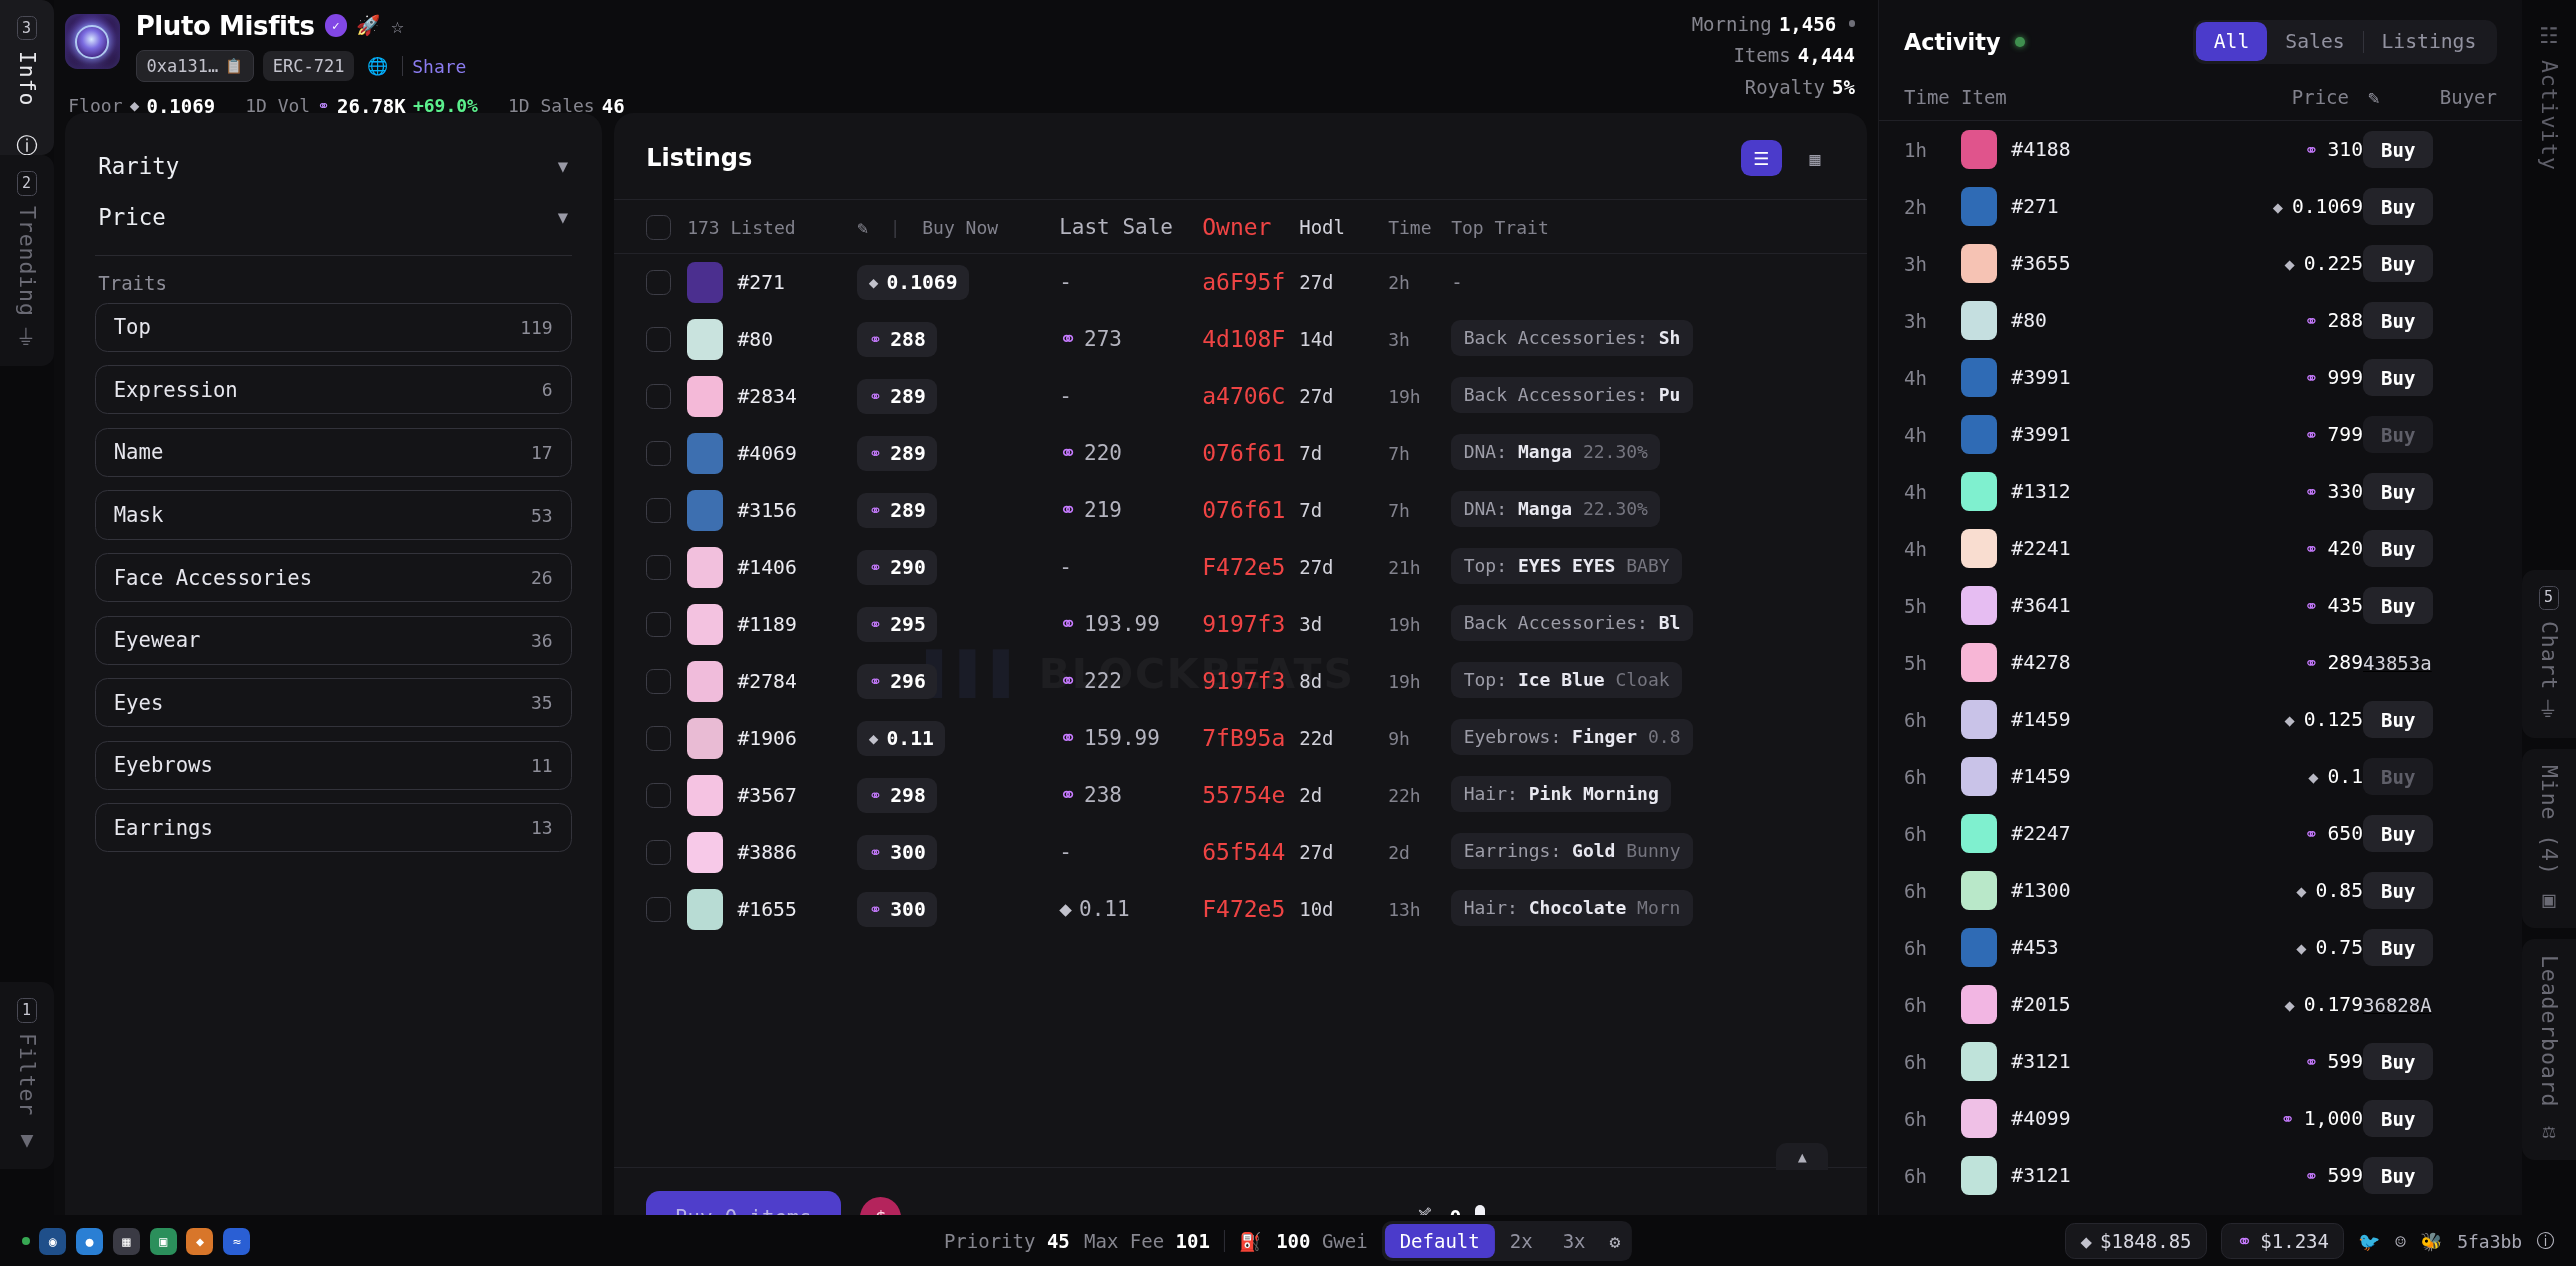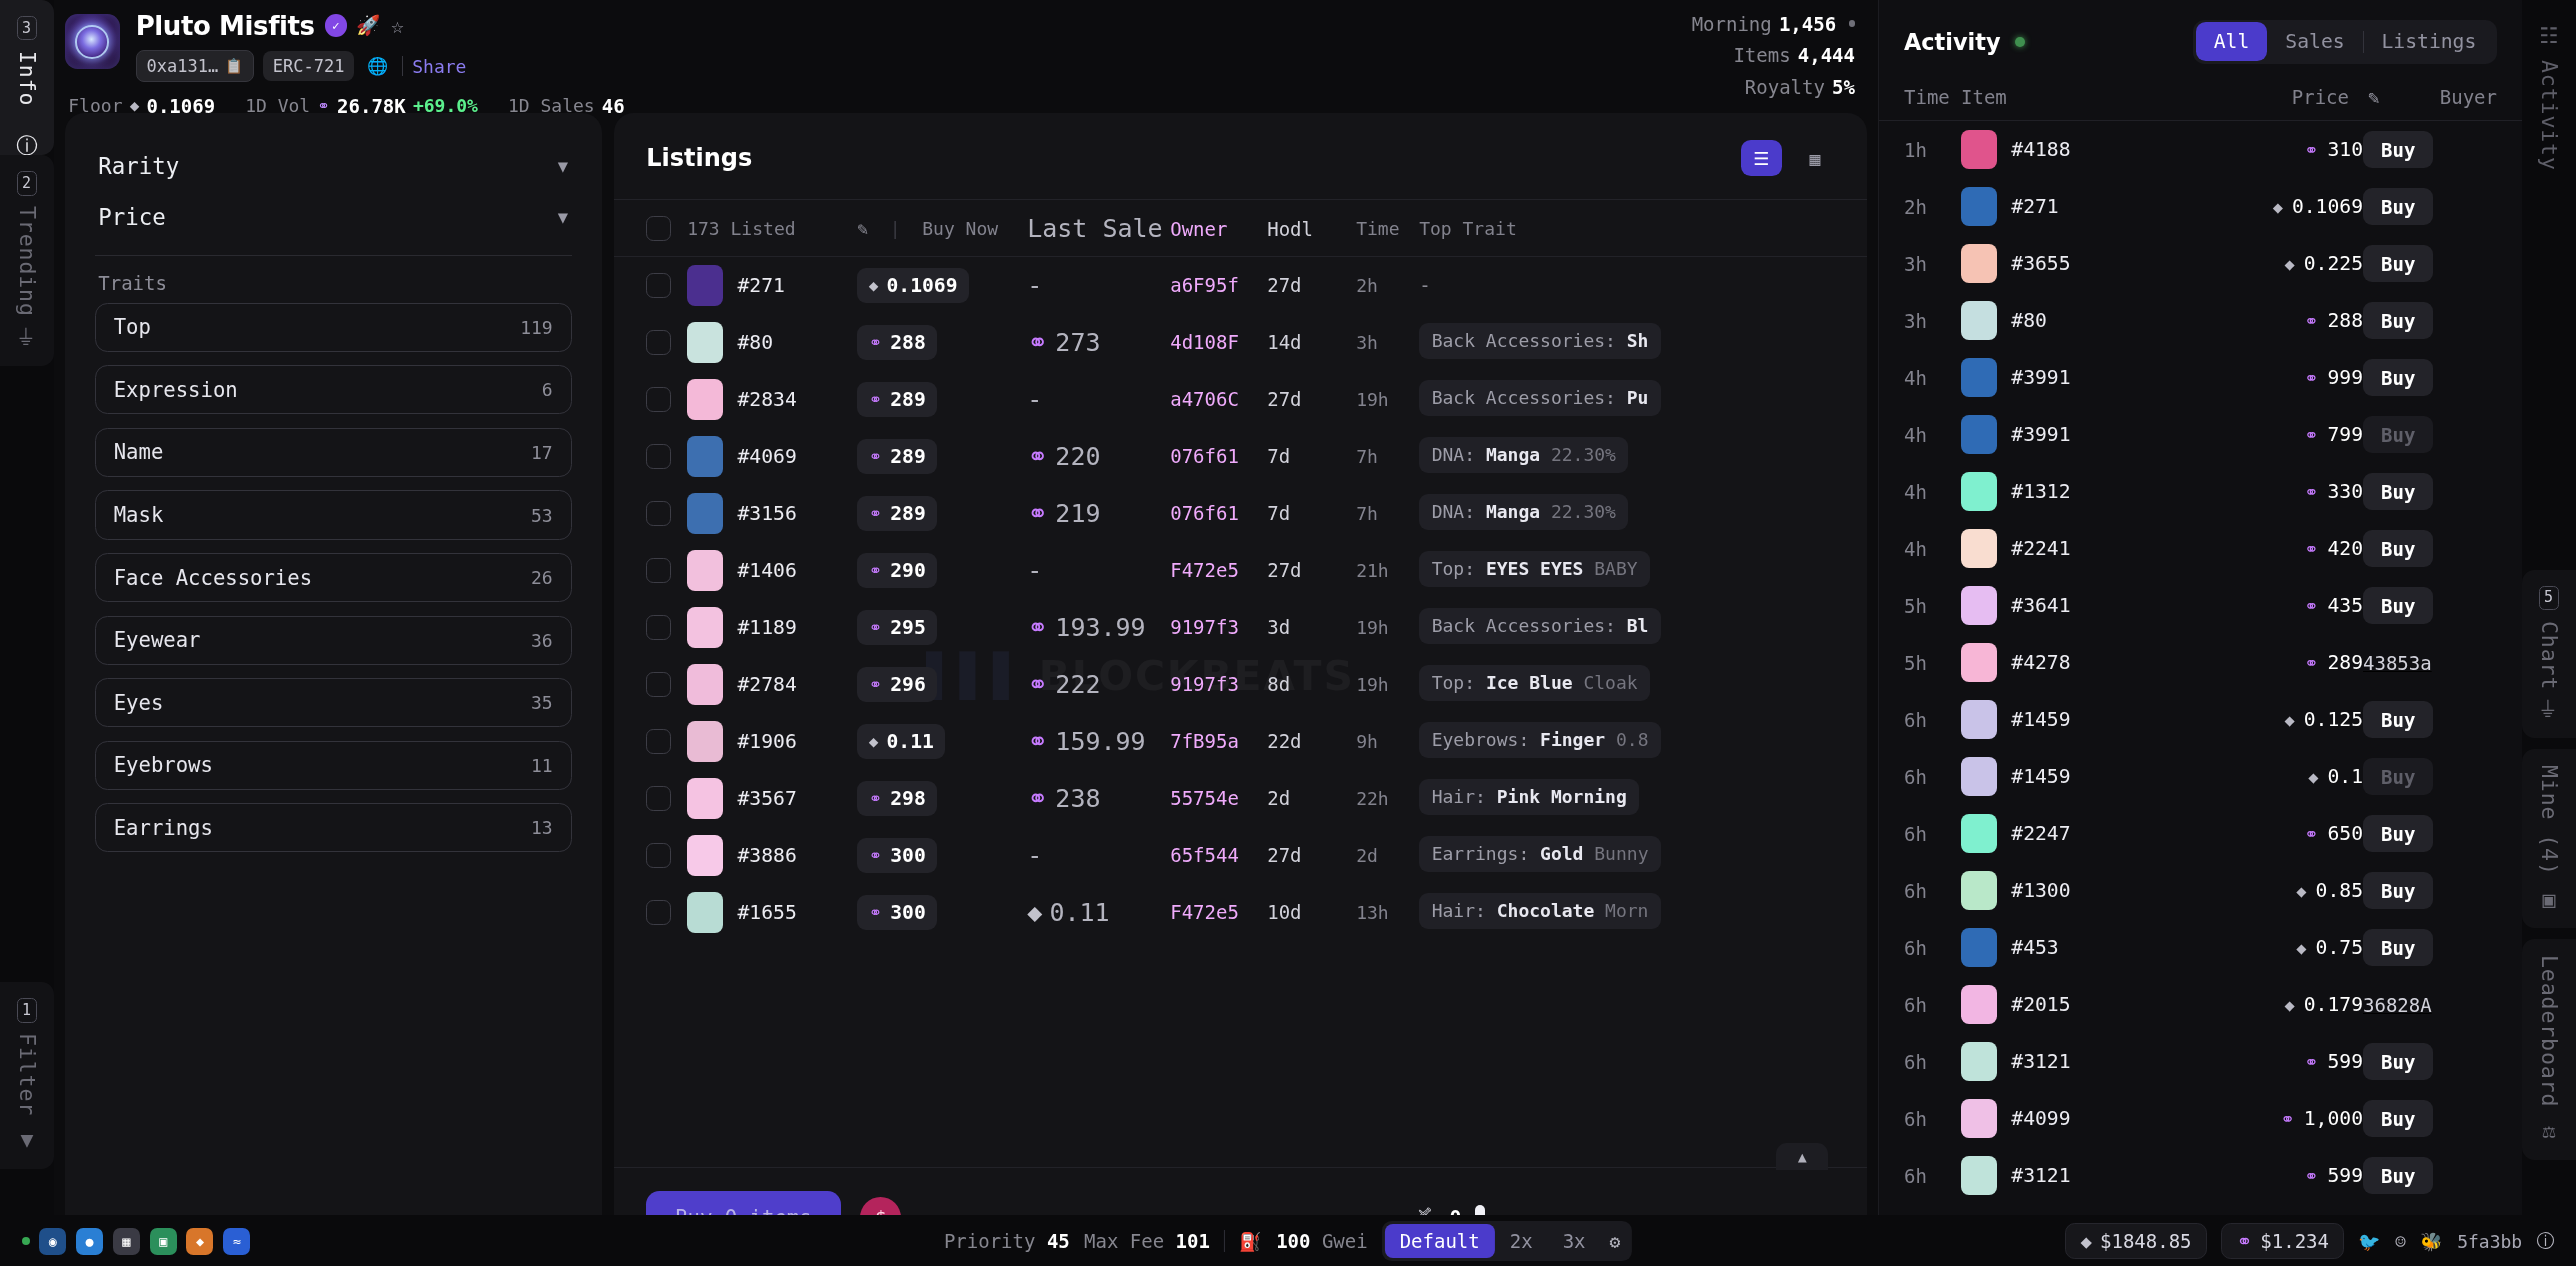--- a/index.html
+++ b/index.html
@@ -150,22 +150,22 @@
   .tid { font-size: 19.7px; color: #ececf2; }
   .c-buy { width: 170px; }
   .price-pill {
     display: inline-flex; align-items: center; gap: 8px;
     background: #232329; border-radius: 9px; padding: 6.3px 11.6px;
     font-size: 19.7px; color: #fff; font-weight: bold;
   }
   .price-pill .sym { font-weight: normal; font-size: 16px; }
   .sym.eth { color: #c2c2cc; }
   .sym.bl { color: #c77bff; }
-  .c-last { width: 143px; font-size: 25px; color: #b4b4bf; display: flex; align-items: center; gap: 7.2px; }
-  .c-owner { width: 97px; font-size: 19px; color: #f0abfc; }
+  .c-last { width: 143px; font-size: 21px; color: #b4b4bf; display: flex; align-items: center; gap: 7.2px; margin-left: 32px; }
+  .c-owner { width: 97px; font-size: 23px; color: #ef4444; }
   .c-hodl { width: 89px; font-size: 19px; color: #d2d2db; }
   .c-time { width: 63px; font-size: 18px; color: #83838e; }
   .c-trait { flex: 1; min-width: 0; }
   .trait-pill {
     display: inline-block; background: #202026; border-radius: 9px;
     padding: 7.2px 12.5px; font-size: 18px; color: #9d9da8;
     white-space: nowrap; overflow: hidden; max-width: 100%;
   }
   .trait-pill b { color: #e8e8f0; font-weight: bold; }
   .trait-pill .pct { color: #75757f; }

